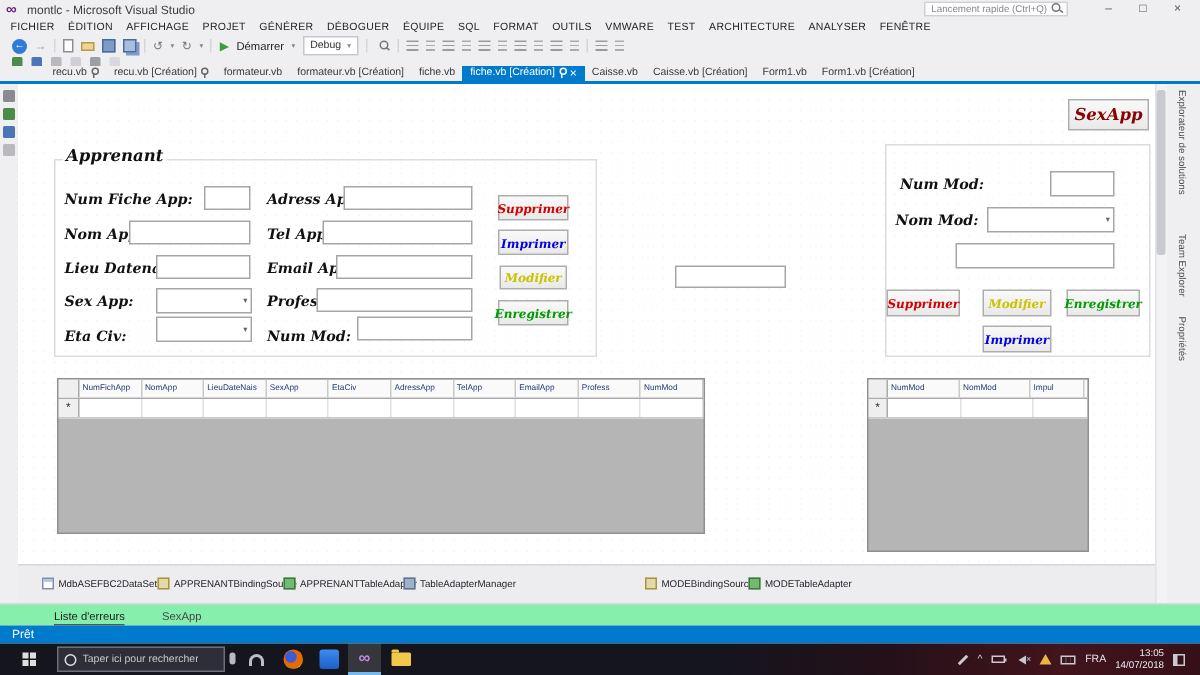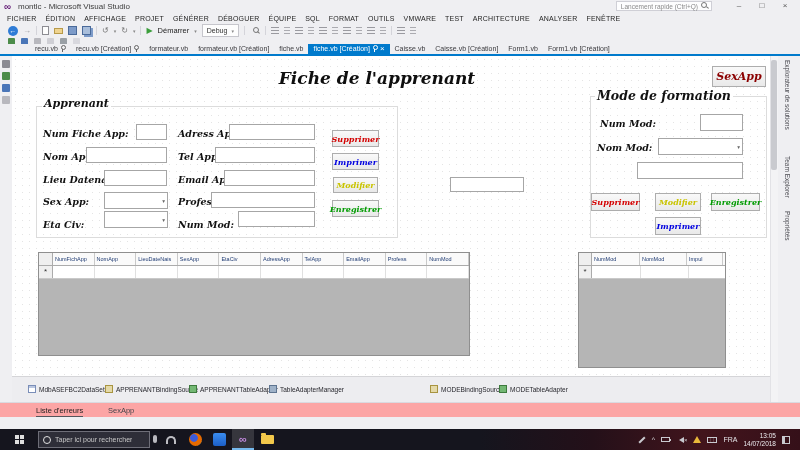--- a/index.html
+++ b/index.html
@@ -90,21 +90,21 @@
   .tray{left:12px;top:376px;width:758px;height:26px;background:#EDEDF0;border-top:1px solid #D5D5D8;box-sizing:border-box;}
   .tray-item{position:absolute;top:8px;display:flex;align-items:center;gap:3px;}
   .tray-item span{font-size:6.5px;color:#26262C;white-space:nowrap;}
   .tic{width:8px;height:8px;box-sizing:border-box;}
   .tic.dataset{background:#FFF;border:1px solid #7A8EB8;box-shadow:inset 0 2px 0 #B9C6E0;}
   .tic.binding{background:#E4D9A8;border:1px solid #A89440;}
   .tic.adapter{background:#74B874;border:1px solid #3E7A3E;}
   .tic.manager{background:#9FB2C8;border:1px solid #5E7490;}
 
   
-  .errorrow{left:0;top:402px;width:800px;height:15px;background:#fca5a5;border-top:1px solid #DADAE0;box-sizing:border-box;}
+  .errorrow{left:0;top:402px;width:800px;height:15px;background:#86efac;border-top:1px solid #DADAE0;box-sizing:border-box;}
   .etab{position:absolute;top:3px;font-size:7.5px;color:#45454B;}
   .etab.active{color:#1E1E1E;border-bottom:1px solid #55555B;padding-bottom:1px;}
   .statusbar{left:0;top:417px;width:800px;height:12px;background:#007ACC;color:#FFF;font-size:8px;line-height:12px;padding-left:8px;box-sizing:border-box;}
 
   
   .taskbar{left:0;top:429px;width:800px;height:21px;
     background:linear-gradient(90deg,#15151E 0%,#15151E 60%,#241019 74%,#42141C 88%,#351019 100%);}
   .startbtn{left:0;top:0;width:38px;height:21px;display:flex;align-items:center;justify-content:center;}
   .winlogo{display:grid;grid-template-columns:4px 4px;grid-template-rows:4px 4px;gap:1px;}
   .winlogo i{background:#DFDFDF;display:block;}
@@ -257,21 +257,20 @@
 
   <div class="abs left-strip">
     <span class="abs lsq" style="top:4px;background:#8A8A92;"></span>
     <span class="abs lsq" style="top:16px;background:#4C8C4A;"></span>
     <span class="abs lsq" style="top:28px;background:#4A76B8;"></span>
     <span class="abs lsq" style="top:40px;background:#B8B8BE;"></span>
   </div>
 
   <div class="abs canvas"></div>
 
-  <div class="abs scr form-title">Fiche de l'apprenant</div>
   <div class="abs btn scr darkred" style="left:712px;top:66px;width:54px;height:21px;font-size:11px;">SexApp</div>
 
   <div class="abs groupbox" style="left:36px;top:106px;width:362px;height:132px;"></div>
   <div class="abs scr group-title" style="left:42px;top:97px;font-size:11px;">Apprenant</div>
 
   <span class="abs scr flabel" style="left:43px;top:128px;">Num Fiche App:</span>
   <input class="abs tb" style="left: 136px; top: 124px; width: 31px; height: 16px;">
   <span class="abs scr flabel" style="left:178px;top:128px;">Adress App:</span>
   <input class="abs tb" style="left: 229px; top: 124px; width: 86px; height: 16px;">
 
@@ -300,21 +299,20 @@
   <input class="abs tb" style="left: 238px; top: 211px; width: 77px; height: 16px;">
 
   <div class="abs btn scr red" style="left:332px;top:130px;width:47px;height:17px;font-size:8px;">Supprimer</div>
   <div class="abs btn scr blue" style="left:332px;top:153px;width:47px;height:17px;font-size:8px;">Imprimer</div>
   <div class="abs btn scr yellow" style="left:333px;top:177px;width:45px;height:16px;font-size:8px;">Modifier</div>
   <div class="abs btn scr green" style="left:332px;top:200px;width:47px;height:17px;font-size:8px;">Enregistrer</div>
 
   <input class="abs tb" style="left: 450px; top: 177px; width: 74px; height: 15px;">
 
   <div class="abs groupbox" style="left:590px;top:96px;width:177px;height:142px;"></div>
-  <div class="abs scr group-title" style="left:595px;top:88px;font-size:12.5px;">Mode de formation</div>
 
   <span class="abs scr flabel" style="left:600px;top:118px;">Num Mod:</span>
   <input class="abs tb" style="left: 700px; top: 114px; width: 43px; height: 17px;">
   <span class="abs scr flabel" style="left:597px;top:142px;">Nom Mod:</span>
   <div class="abs combo" style="left:658px;top:138px;width:85px;height:17px;">
     <span class="arr">▾</span>
   </div>
   <span class="abs scr flabel" style="left:600px;top:166px;margin-left:40px;">Impul:</span>
   <input class="abs tb" style="left: 637px; top: 162px; width: 106px; height: 17px;">
 
@@ -400,20 +398,23 @@
     <span class="abs side-tab" style="top:4px;">Explorateur de solutions</span>
     <span class="abs side-tab" style="top:100px;">Team Explorer</span>
     <span class="abs side-tab" style="top:155px;">Propriétés</span>
   </div>
 
   <div class="abs errorrow">
     <span class="etab active" style="left:36px;">Liste d'erreurs</span>
     <span class="etab" style="left:108px;">SexApp</span>
   </div>
 
+  <div class="abs statusbar">
+    <span>Prêt</span>
+  </div>
 
   <div class="abs taskbar">
     <div class="abs startbtn">
       <span class="winlogo">
           <i></i>
           <i></i>
           <i></i>
           <i></i>
         </span>
     </div>

